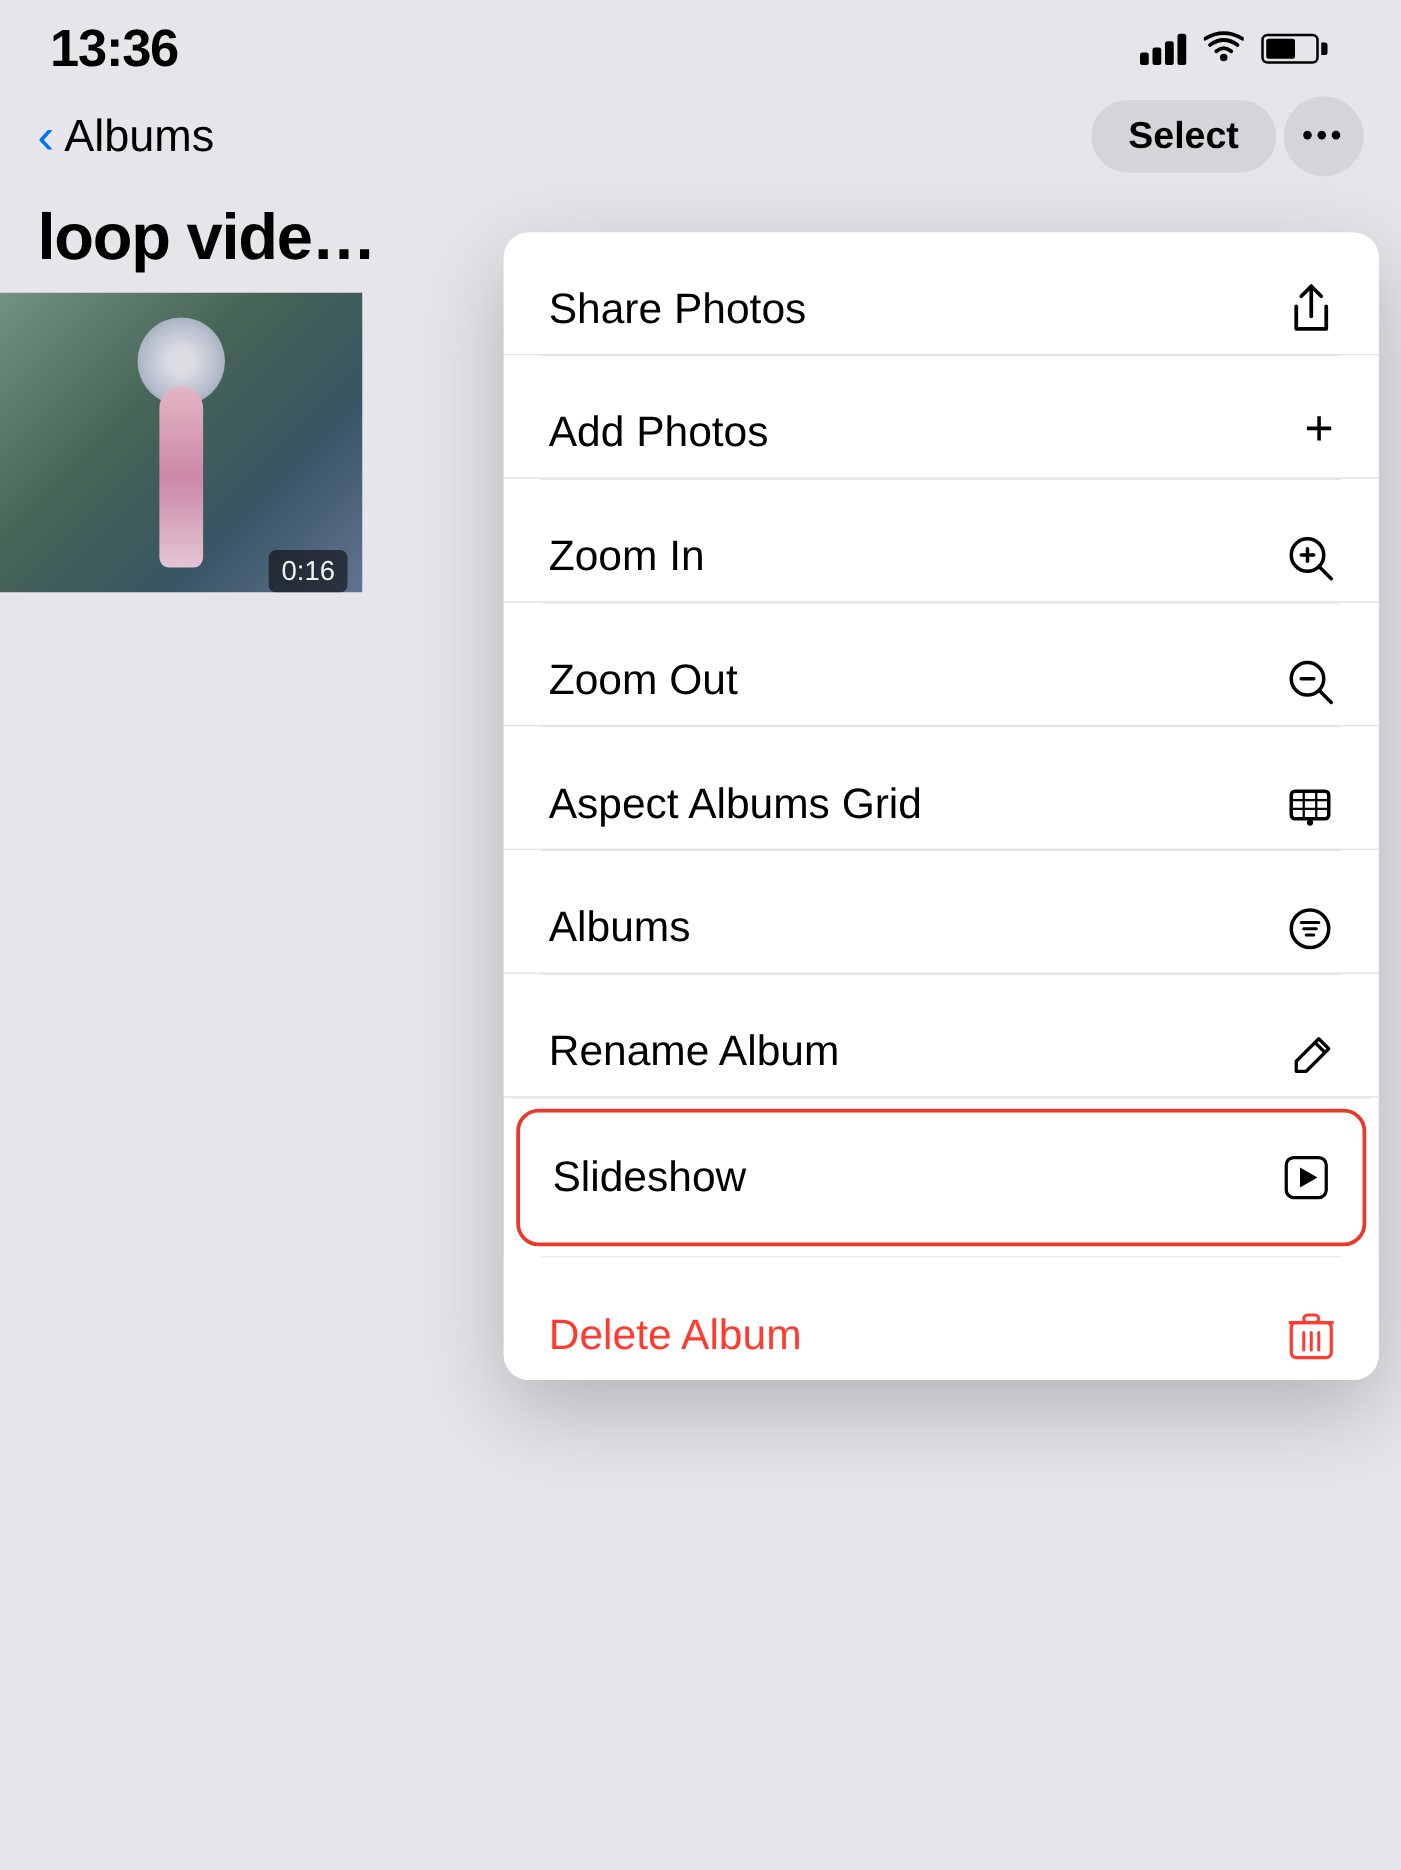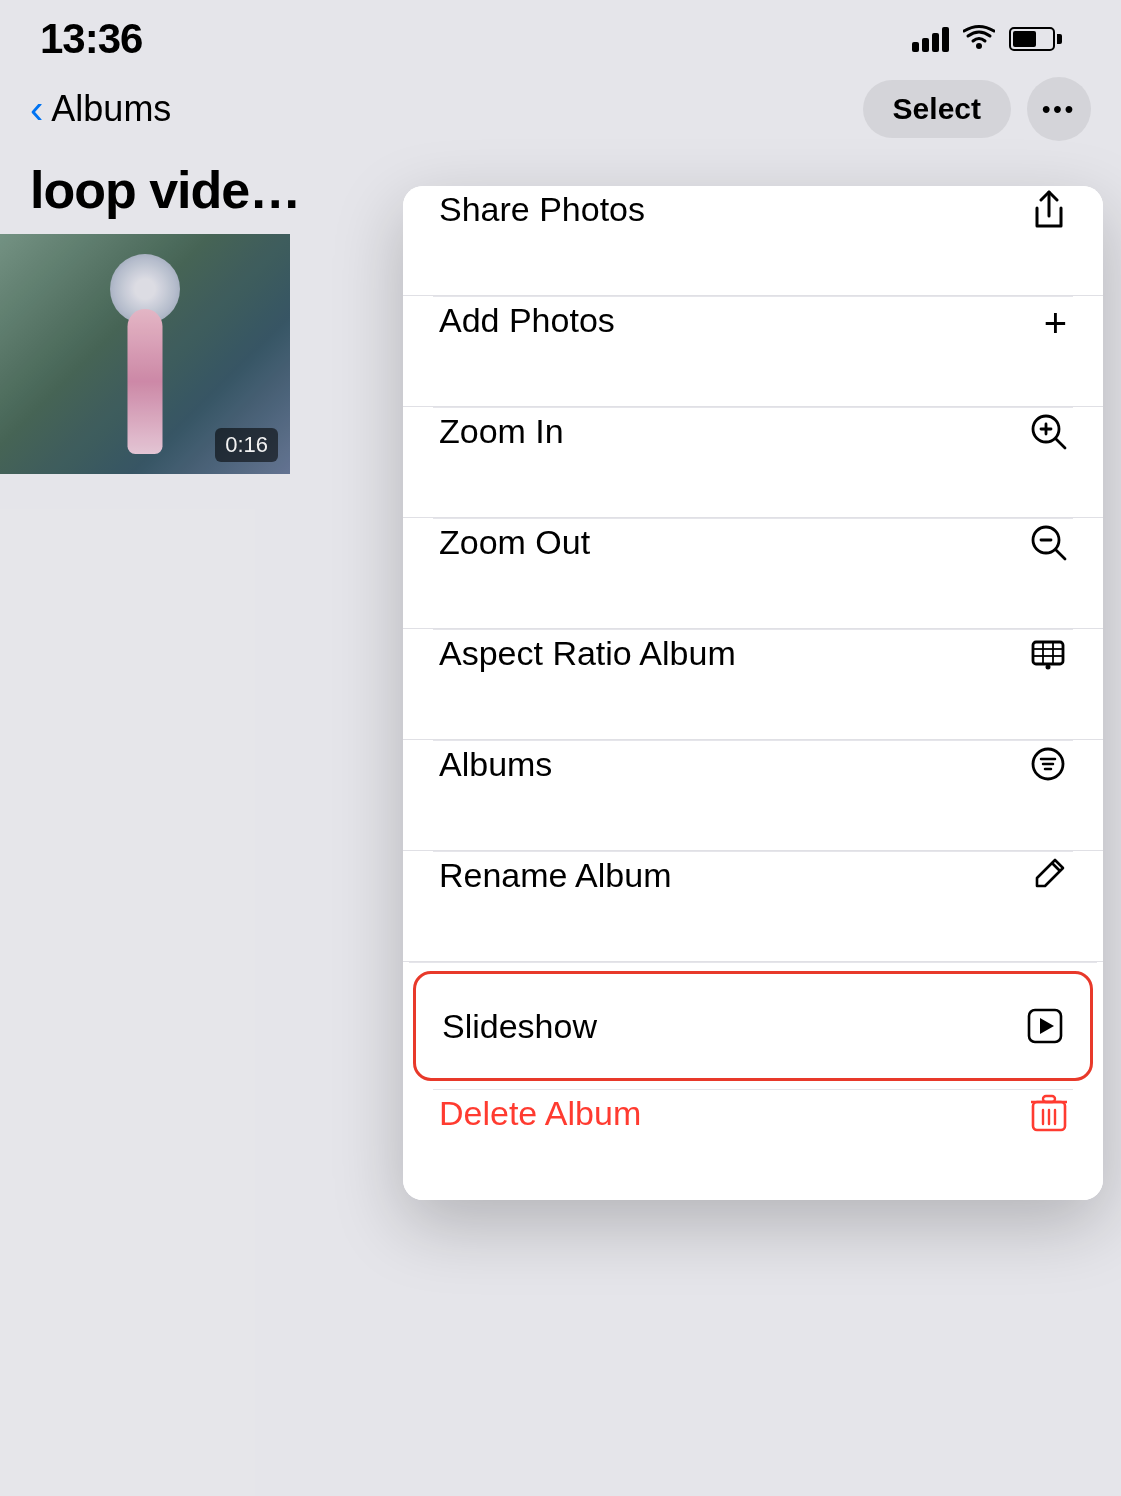--- a/index.html
+++ b/index.html
@@ -105,21 +105,21 @@
 
     .back-chevron {
       font-size: 40px;
       font-weight: 300;
       color: #007aff;
       line-height: 1;
     }
 
     .nav-actions {
       display: flex;
-      gap: 16px;
+      gap: 6px;
       align-items: center;
     }
 
     .select-button {
       background: #e0e0e5;
       border: none;
       border-radius: 40px;
       padding: 12px 30px;
       font-size: 30px;
       font-weight: 700;
@@ -182,36 +182,36 @@
     .thumb-content {
       position: absolute;
       inset: 0;
       display: flex;
       align-items: center;
       justify-content: center;
     }
 
     .timestamp-badge {
       position: absolute;
-      bottom: 12px;
+      bottom: 0;
       right: 12px;
       background: rgba(0,0,0,0.55);
       color: #fff;
       font-size: 22px;
       font-weight: 500;
       padding: 4px 10px;
       border-radius: 6px;
     }
 
     .menu-item {
       display: flex;
-      align-items: flex-start;
+      align-items: flex-end;
       justify-content: space-between;
-      padding: 4px 36px;
-      height: 110px;
+      padding: 16px 36px;
+      height: 98px;
       border-bottom: 1px solid #e0e0e5;
       cursor: pointer;
       background: #fff;
     }
 
     .menu-item:last-child {
       border-bottom: none;
     }
 
     .menu-item-label {
@@ -354,21 +354,21 @@
           <circle cx="17" cy="17" r="13" stroke="#000" stroke-width="2.8"></circle>
           <line x1="12" y1="17" x2="22" y2="17" stroke="#000" stroke-width="2.8" stroke-linecap="round"></line>
           <line x1="27" y1="27" x2="36" y2="36" stroke="#000" stroke-width="2.8" stroke-linecap="round"></line>
         </svg>
       </span>
     </div>
 
     <div style="height:1px; background:#e5e5ea; margin:0 30px;"></div>
 
     <div class="menu-item">
-      <span class="menu-item-label">Aspect Ratio Album</span>
+      <span class="menu-item-label">Aspect Albums Grid</span>
       <span class="menu-item-icon">
         <svg width="38" height="38" viewBox="0 0 38 38" fill="none">
           <rect x="4" y="8" width="30" height="22" rx="3" stroke="#000" stroke-width="2.8"></rect>
           <circle cx="19" cy="33" r="2.5" fill="#000"></circle>
           <line x1="14" y1="8" x2="14" y2="30" stroke="#000" stroke-width="1.8"></line>
           <line x1="24" y1="8" x2="24" y2="30" stroke="#000" stroke-width="1.8"></line>
           <line x1="4" y1="15" x2="34" y2="15" stroke="#000" stroke-width="1.8"></line>
           <line x1="4" y1="22" x2="34" y2="22" stroke="#000" stroke-width="1.8"></line>
         </svg>
       </span>

